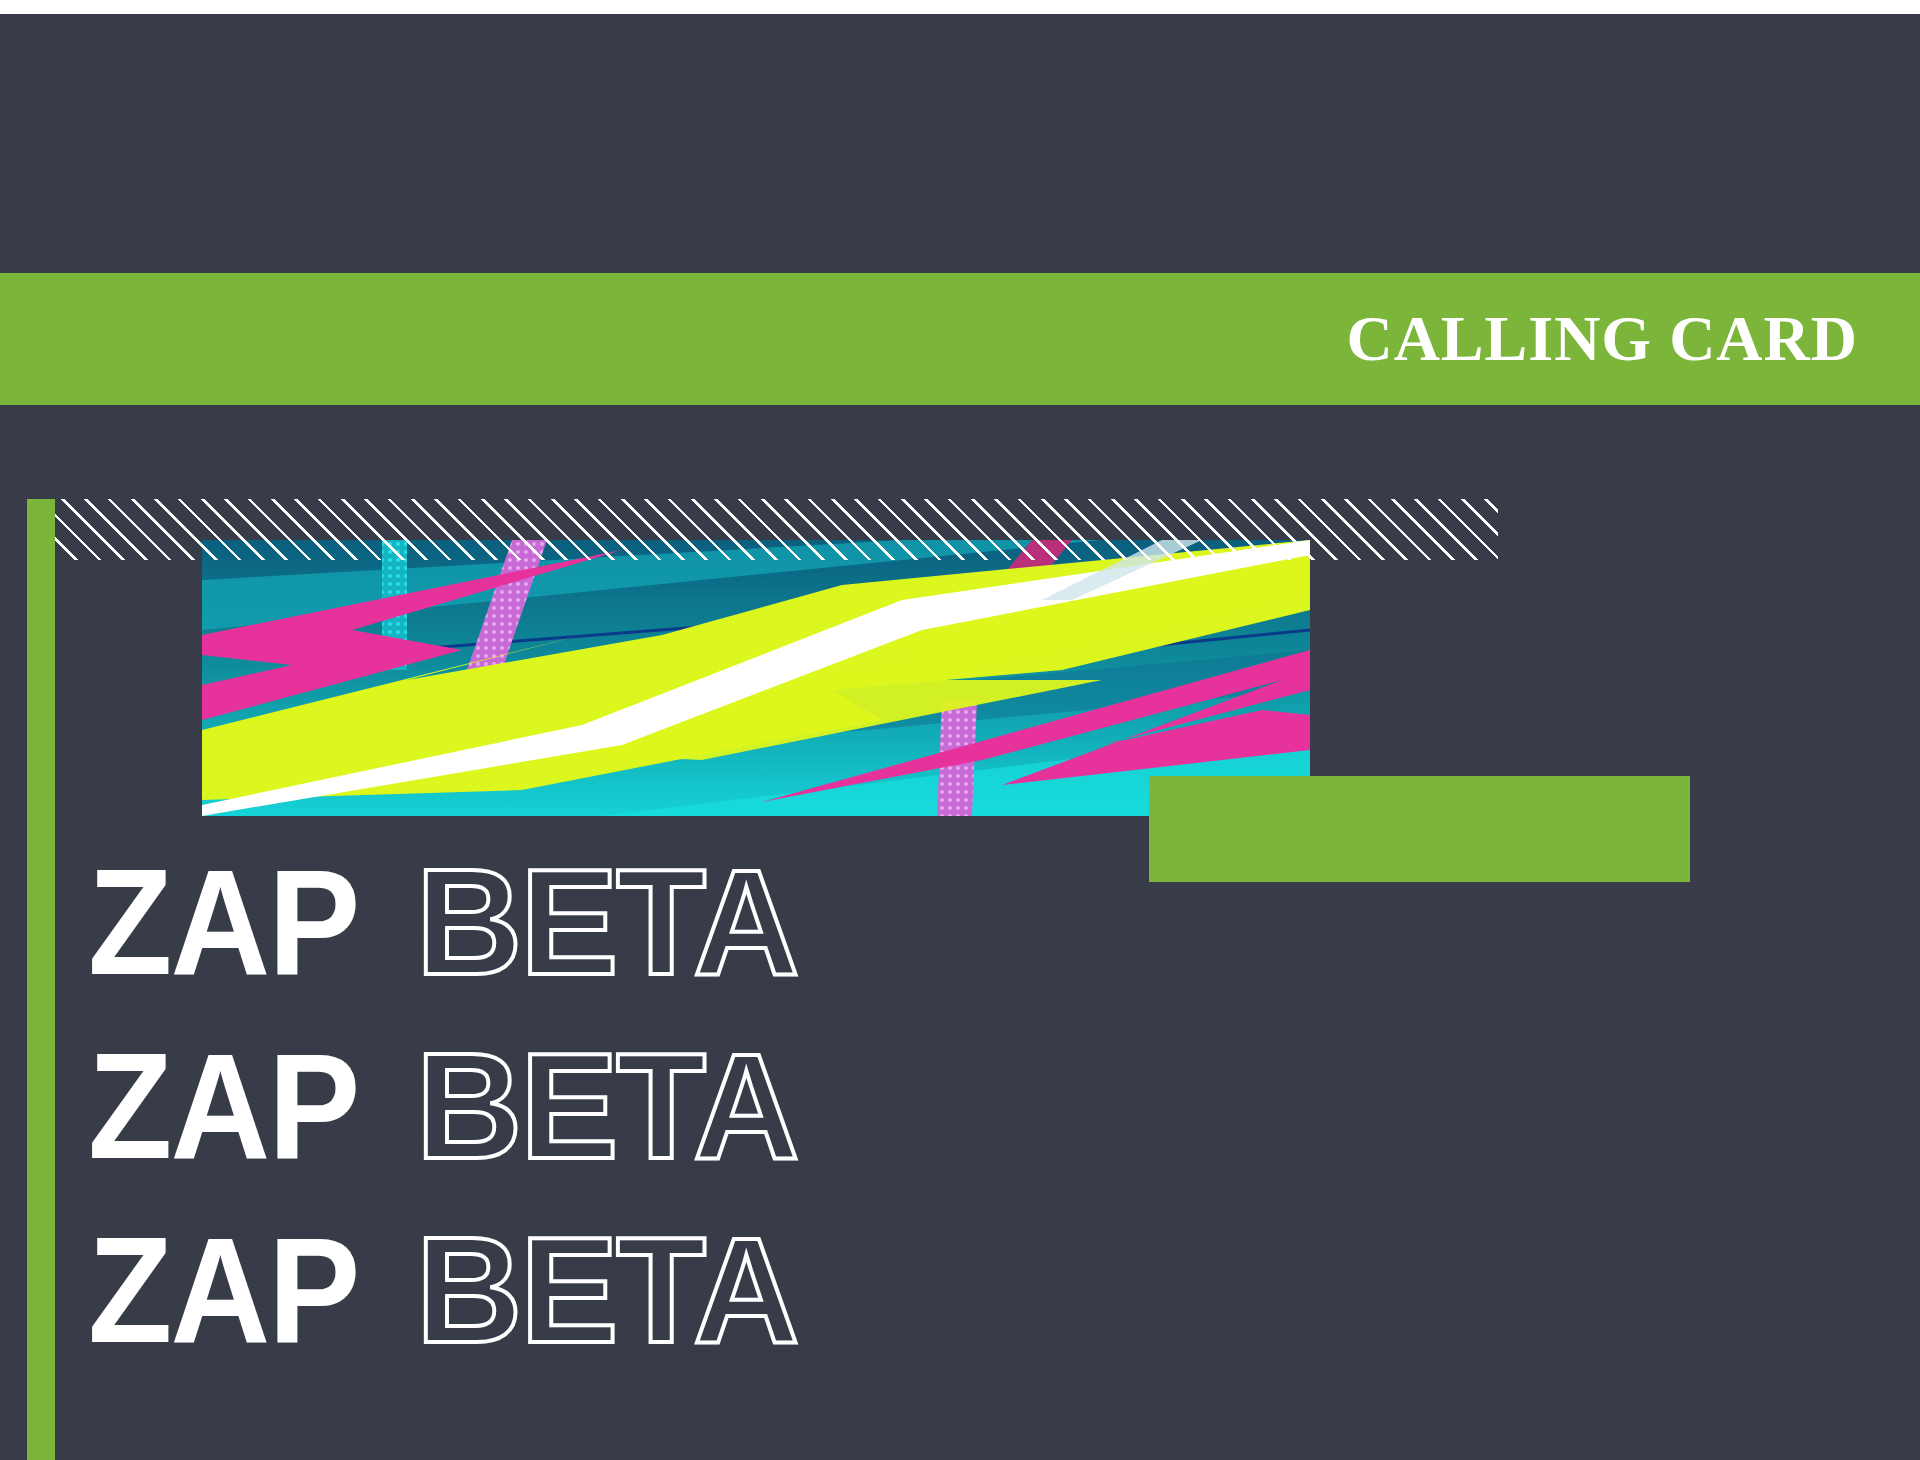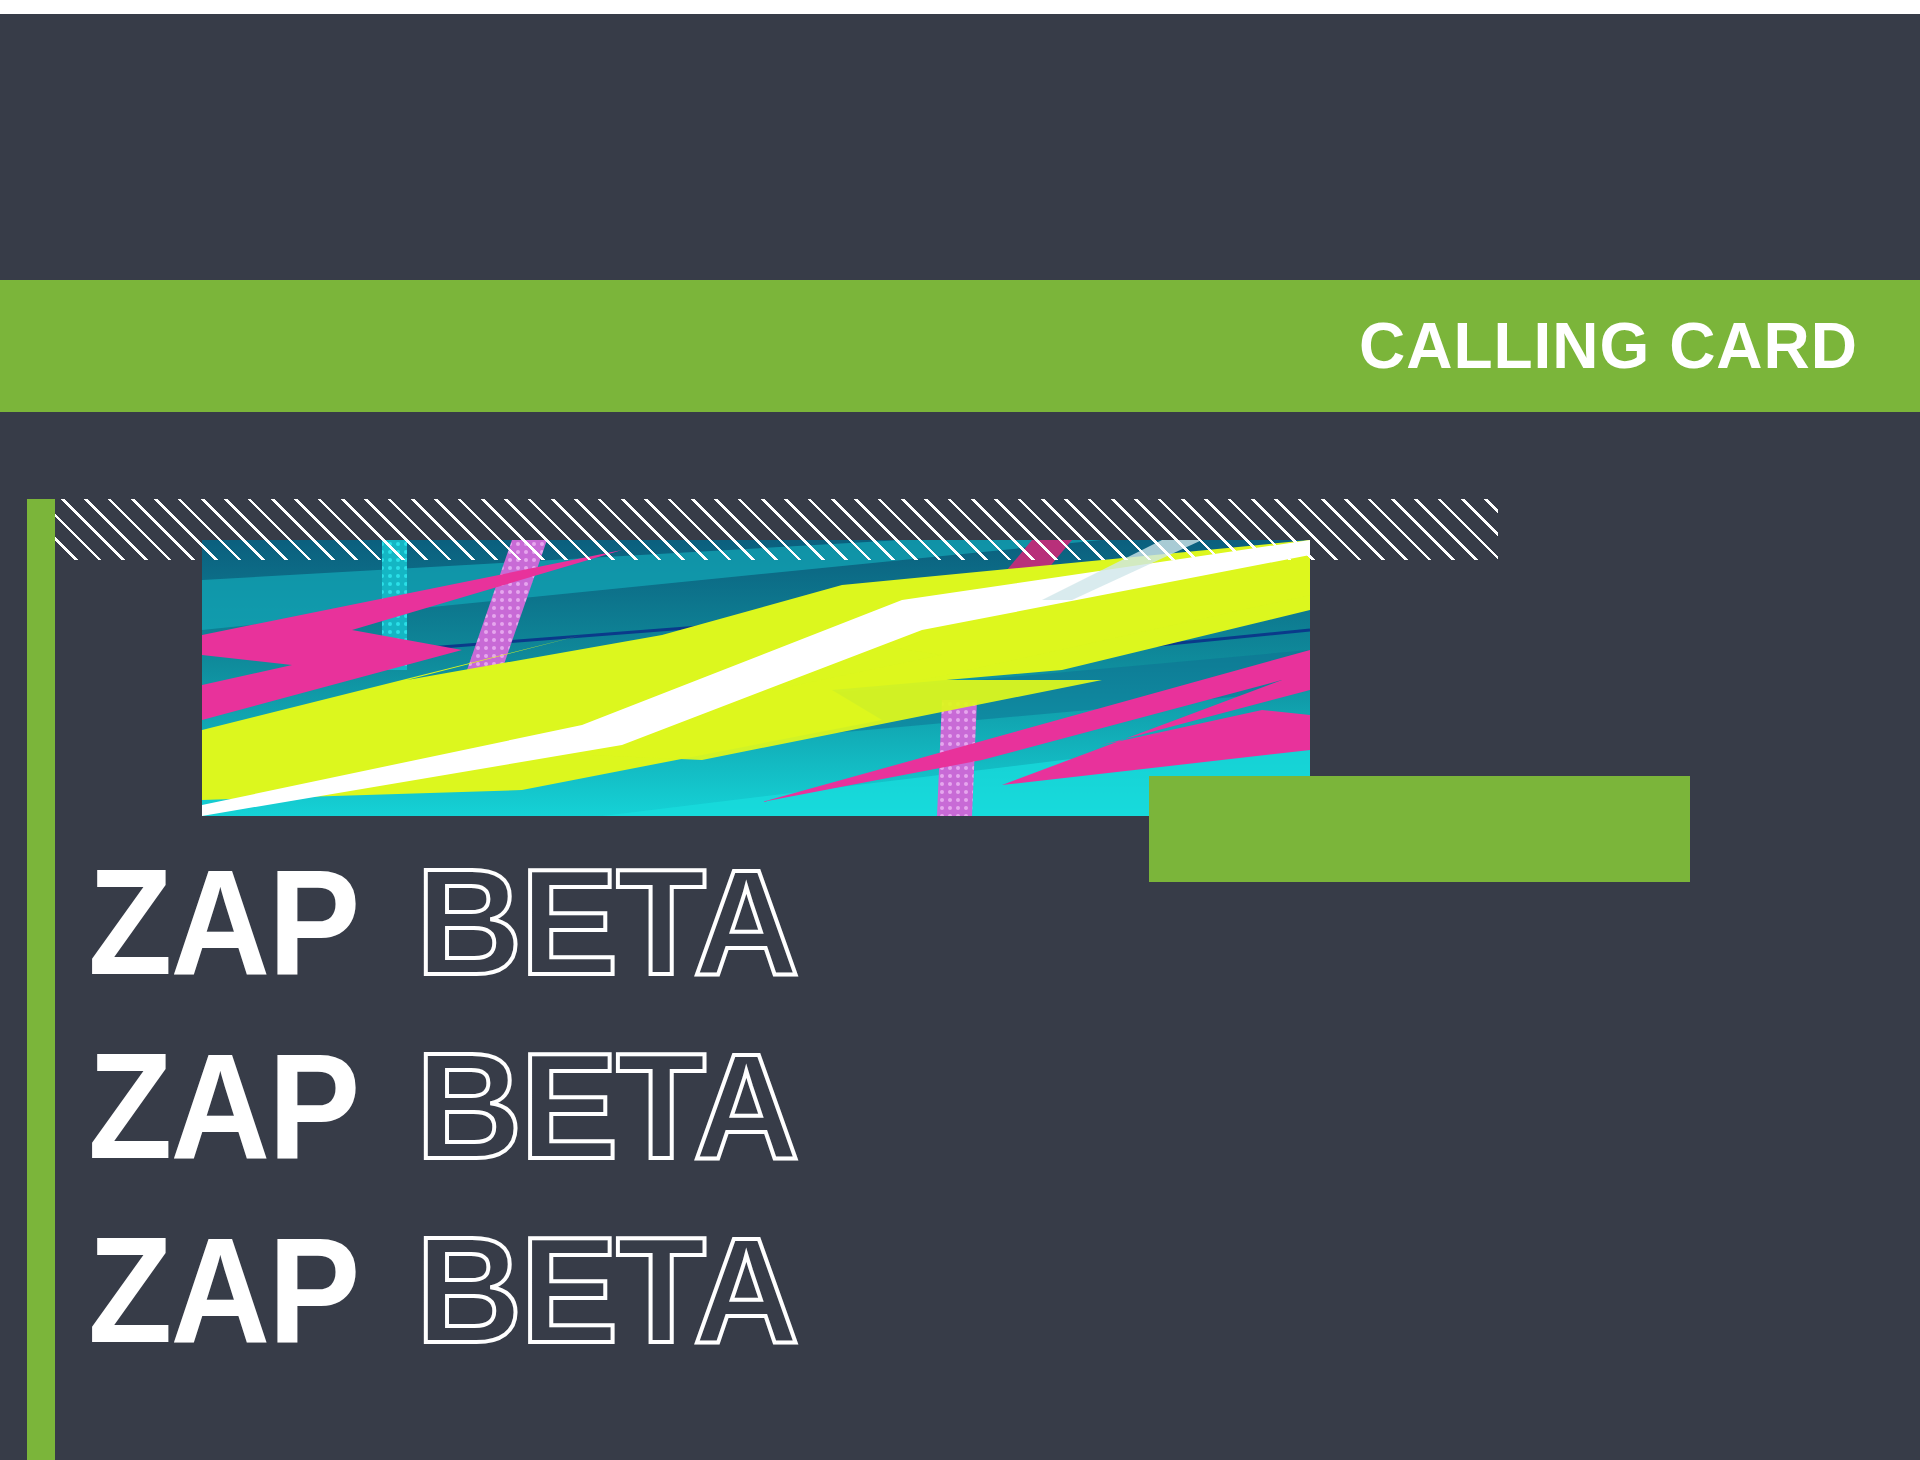--- a/index.html
+++ b/index.html
@@ -15,23 +15,24 @@
       font-family: "Liberation Sans", "DejaVu Sans", sans-serif;
     }
     .top-strip {
       position: absolute;
       left: 0; top: 0;
       width: 1920px; height: 14px;
       background: #ffffff;
     }
     .header-band {
       position: absolute;
-      left: 0; top: 280px;
+      left: 0; top: 273px;
       width: 1920px; height: 132px;
       background: #7bb53a;
+      font-family: Liberation Serif, serif;
     }
     .header-title {
       position: absolute;
       right: 62px;
       top: 27px;
       color: #ffffff;
       font-weight: bold;
       font-size: 64px;
       line-height: 78px;
       letter-spacing: 1px;

